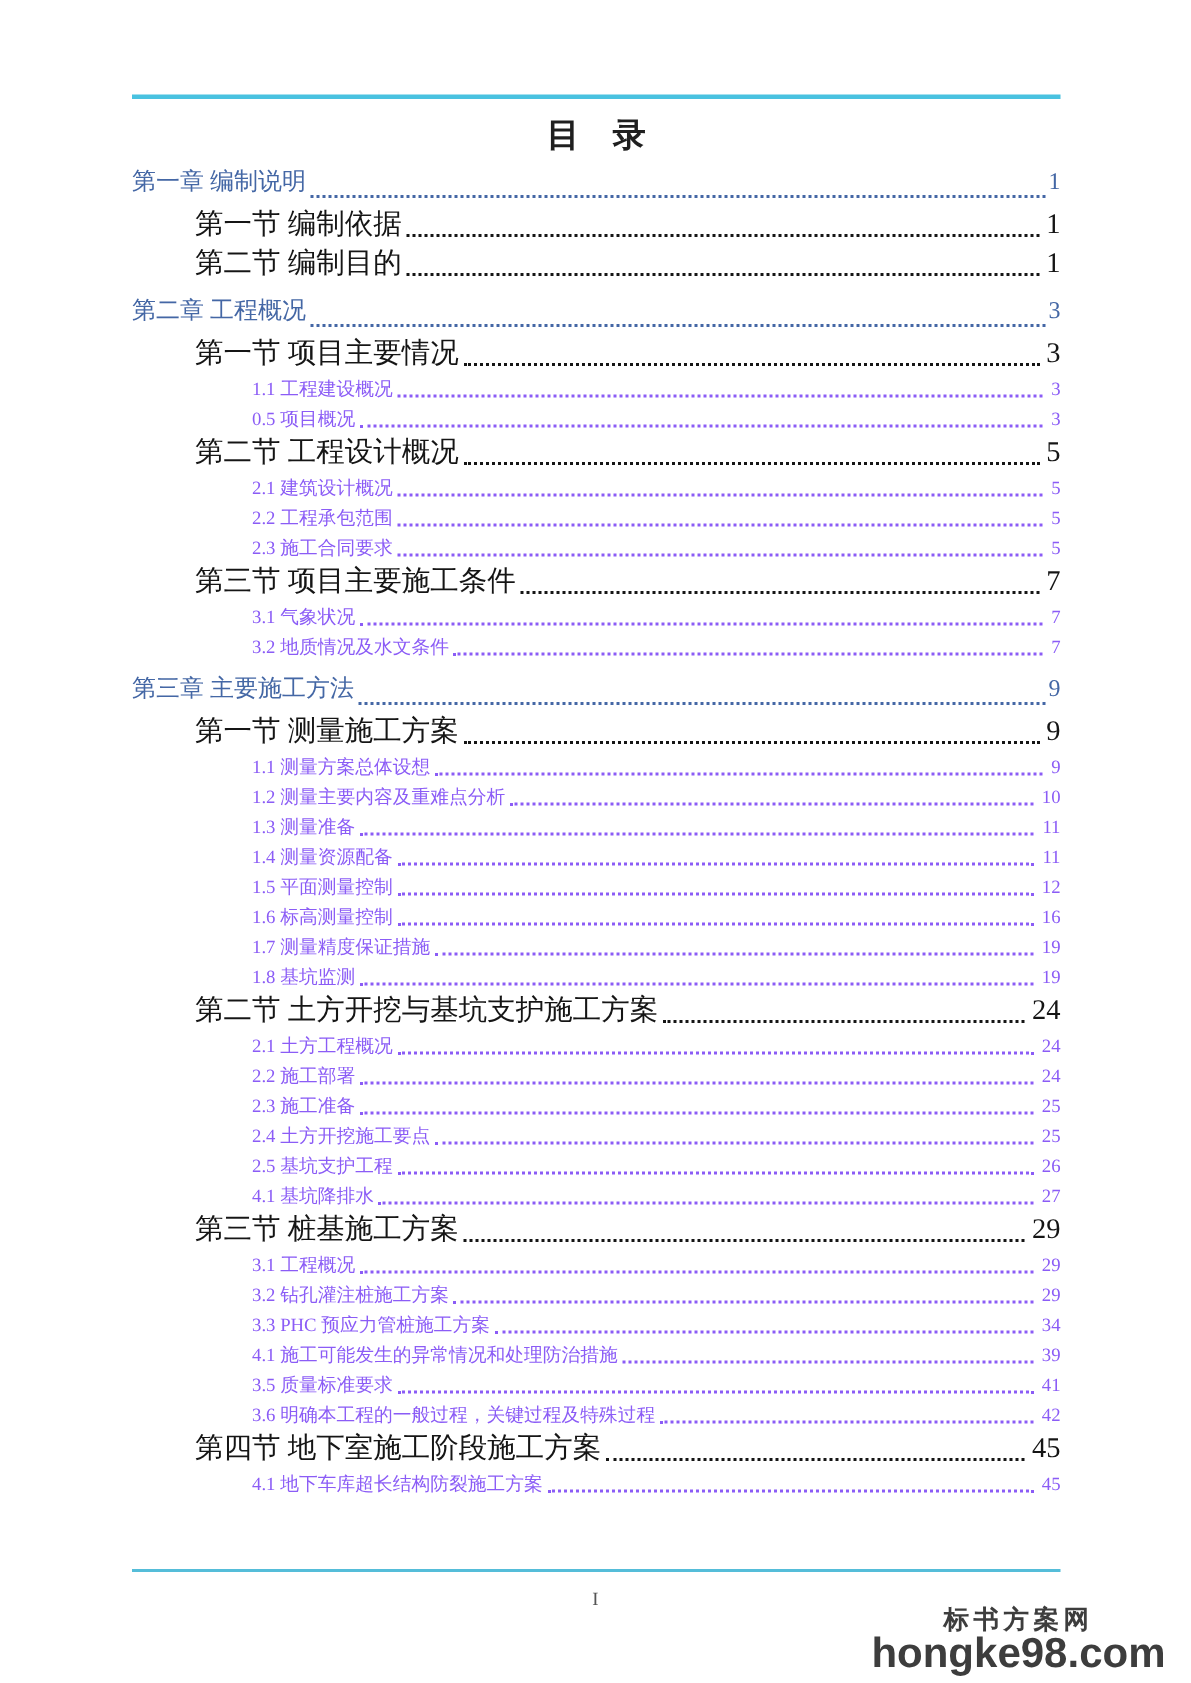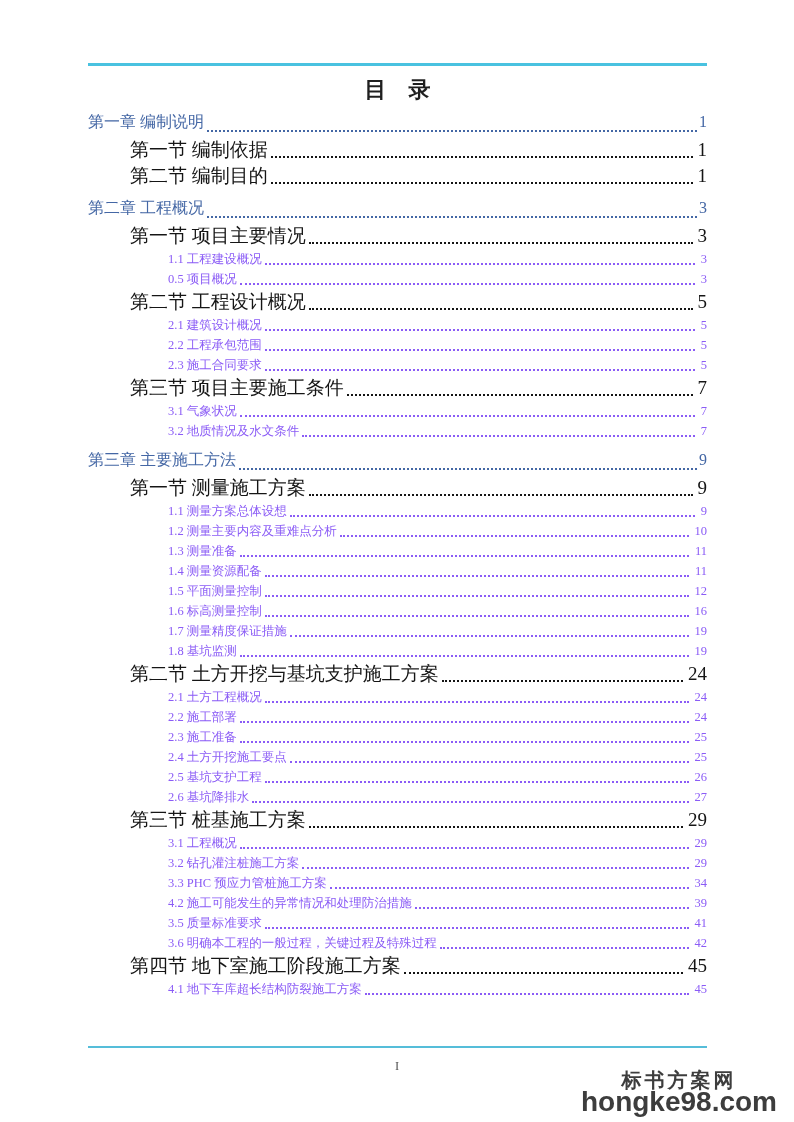--- a/index.html
+++ b/index.html
@@ -72,21 +72,21 @@
     text-align: center;
     font-size: 12.5px; color: #555555;
   }
   .watermark {
     position: absolute; right: 17px; top: 1070px;
     text-align: center;
     color: #3d3d3d;
     font-family: "Liberation Sans", "DejaVu Sans", sans-serif;
   }
   .watermark .wm-name {
-    font-size: 20px; font-weight: bold; letter-spacing: 3px; line-height: 20px;
+    font-size: 17px; font-weight: bold; letter-spacing: 3px; line-height: 20px;
   }
   .watermark .wm-url {
     font-size: 28px; font-weight: bold; line-height: 23px; letter-spacing: 0px;
   }
 </style>
 </head>
 <body>
 
 <div class="page">
 
@@ -269,21 +269,21 @@
     <span class="pg">25</span>
   </div>
 
   <div class="toc-row level-sub">
     <span class="label">2.5 基坑支护工程</span>
     <span class="dots"></span>
     <span class="pg">26</span>
   </div>
 
   <div class="toc-row level-sub">
-    <span class="label">2.6 基坑降排水</span>
+    <span class="label">4.1 基坑降排水</span>
     <span class="dots"></span>
     <span class="pg">27</span>
   </div>
 
   <div class="toc-row level-section">
     <span class="label">第三节 桩基施工方案</span>
     <span class="dots"></span>
     <span class="pg">29</span>
   </div>
 
@@ -299,21 +299,21 @@
     <span class="pg">29</span>
   </div>
 
   <div class="toc-row level-sub">
     <span class="label">3.3 PHC 预应力管桩施工方案</span>
     <span class="dots"></span>
     <span class="pg">34</span>
   </div>
 
   <div class="toc-row level-sub">
-    <span class="label">4.2 施工可能发生的异常情况和处理防治措施</span>
+    <span class="label">4.1 施工可能发生的异常情况和处理防治措施</span>
     <span class="dots"></span>
     <span class="pg">39</span>
   </div>
 
   <div class="toc-row level-sub">
     <span class="label">3.5 质量标准要求</span>
     <span class="dots"></span>
     <span class="pg">41</span>
   </div>
 

